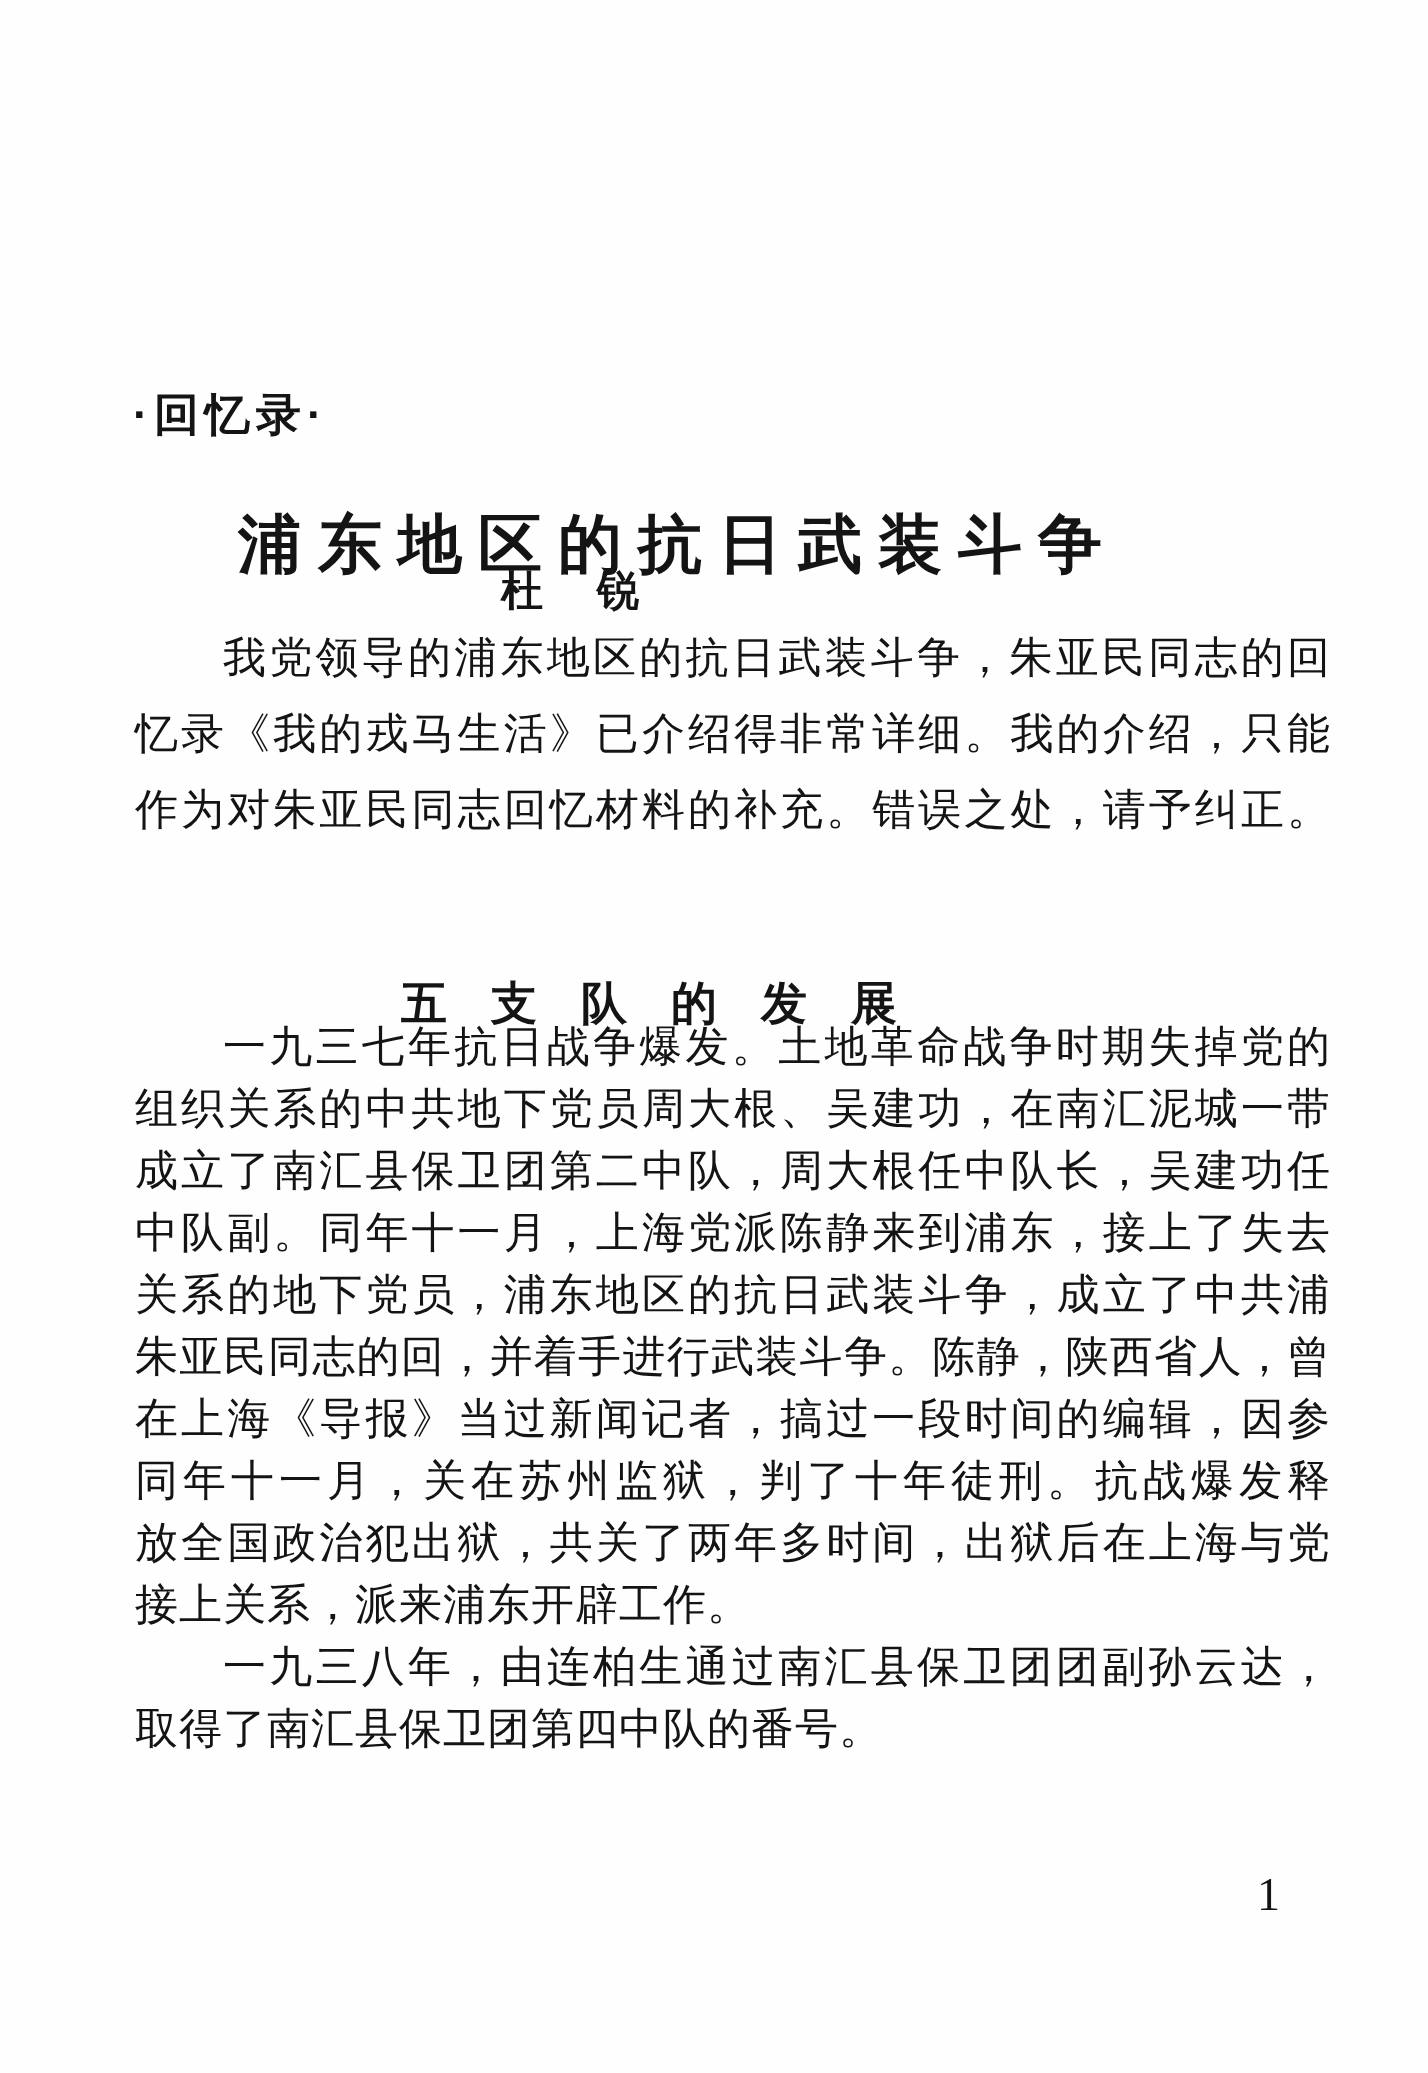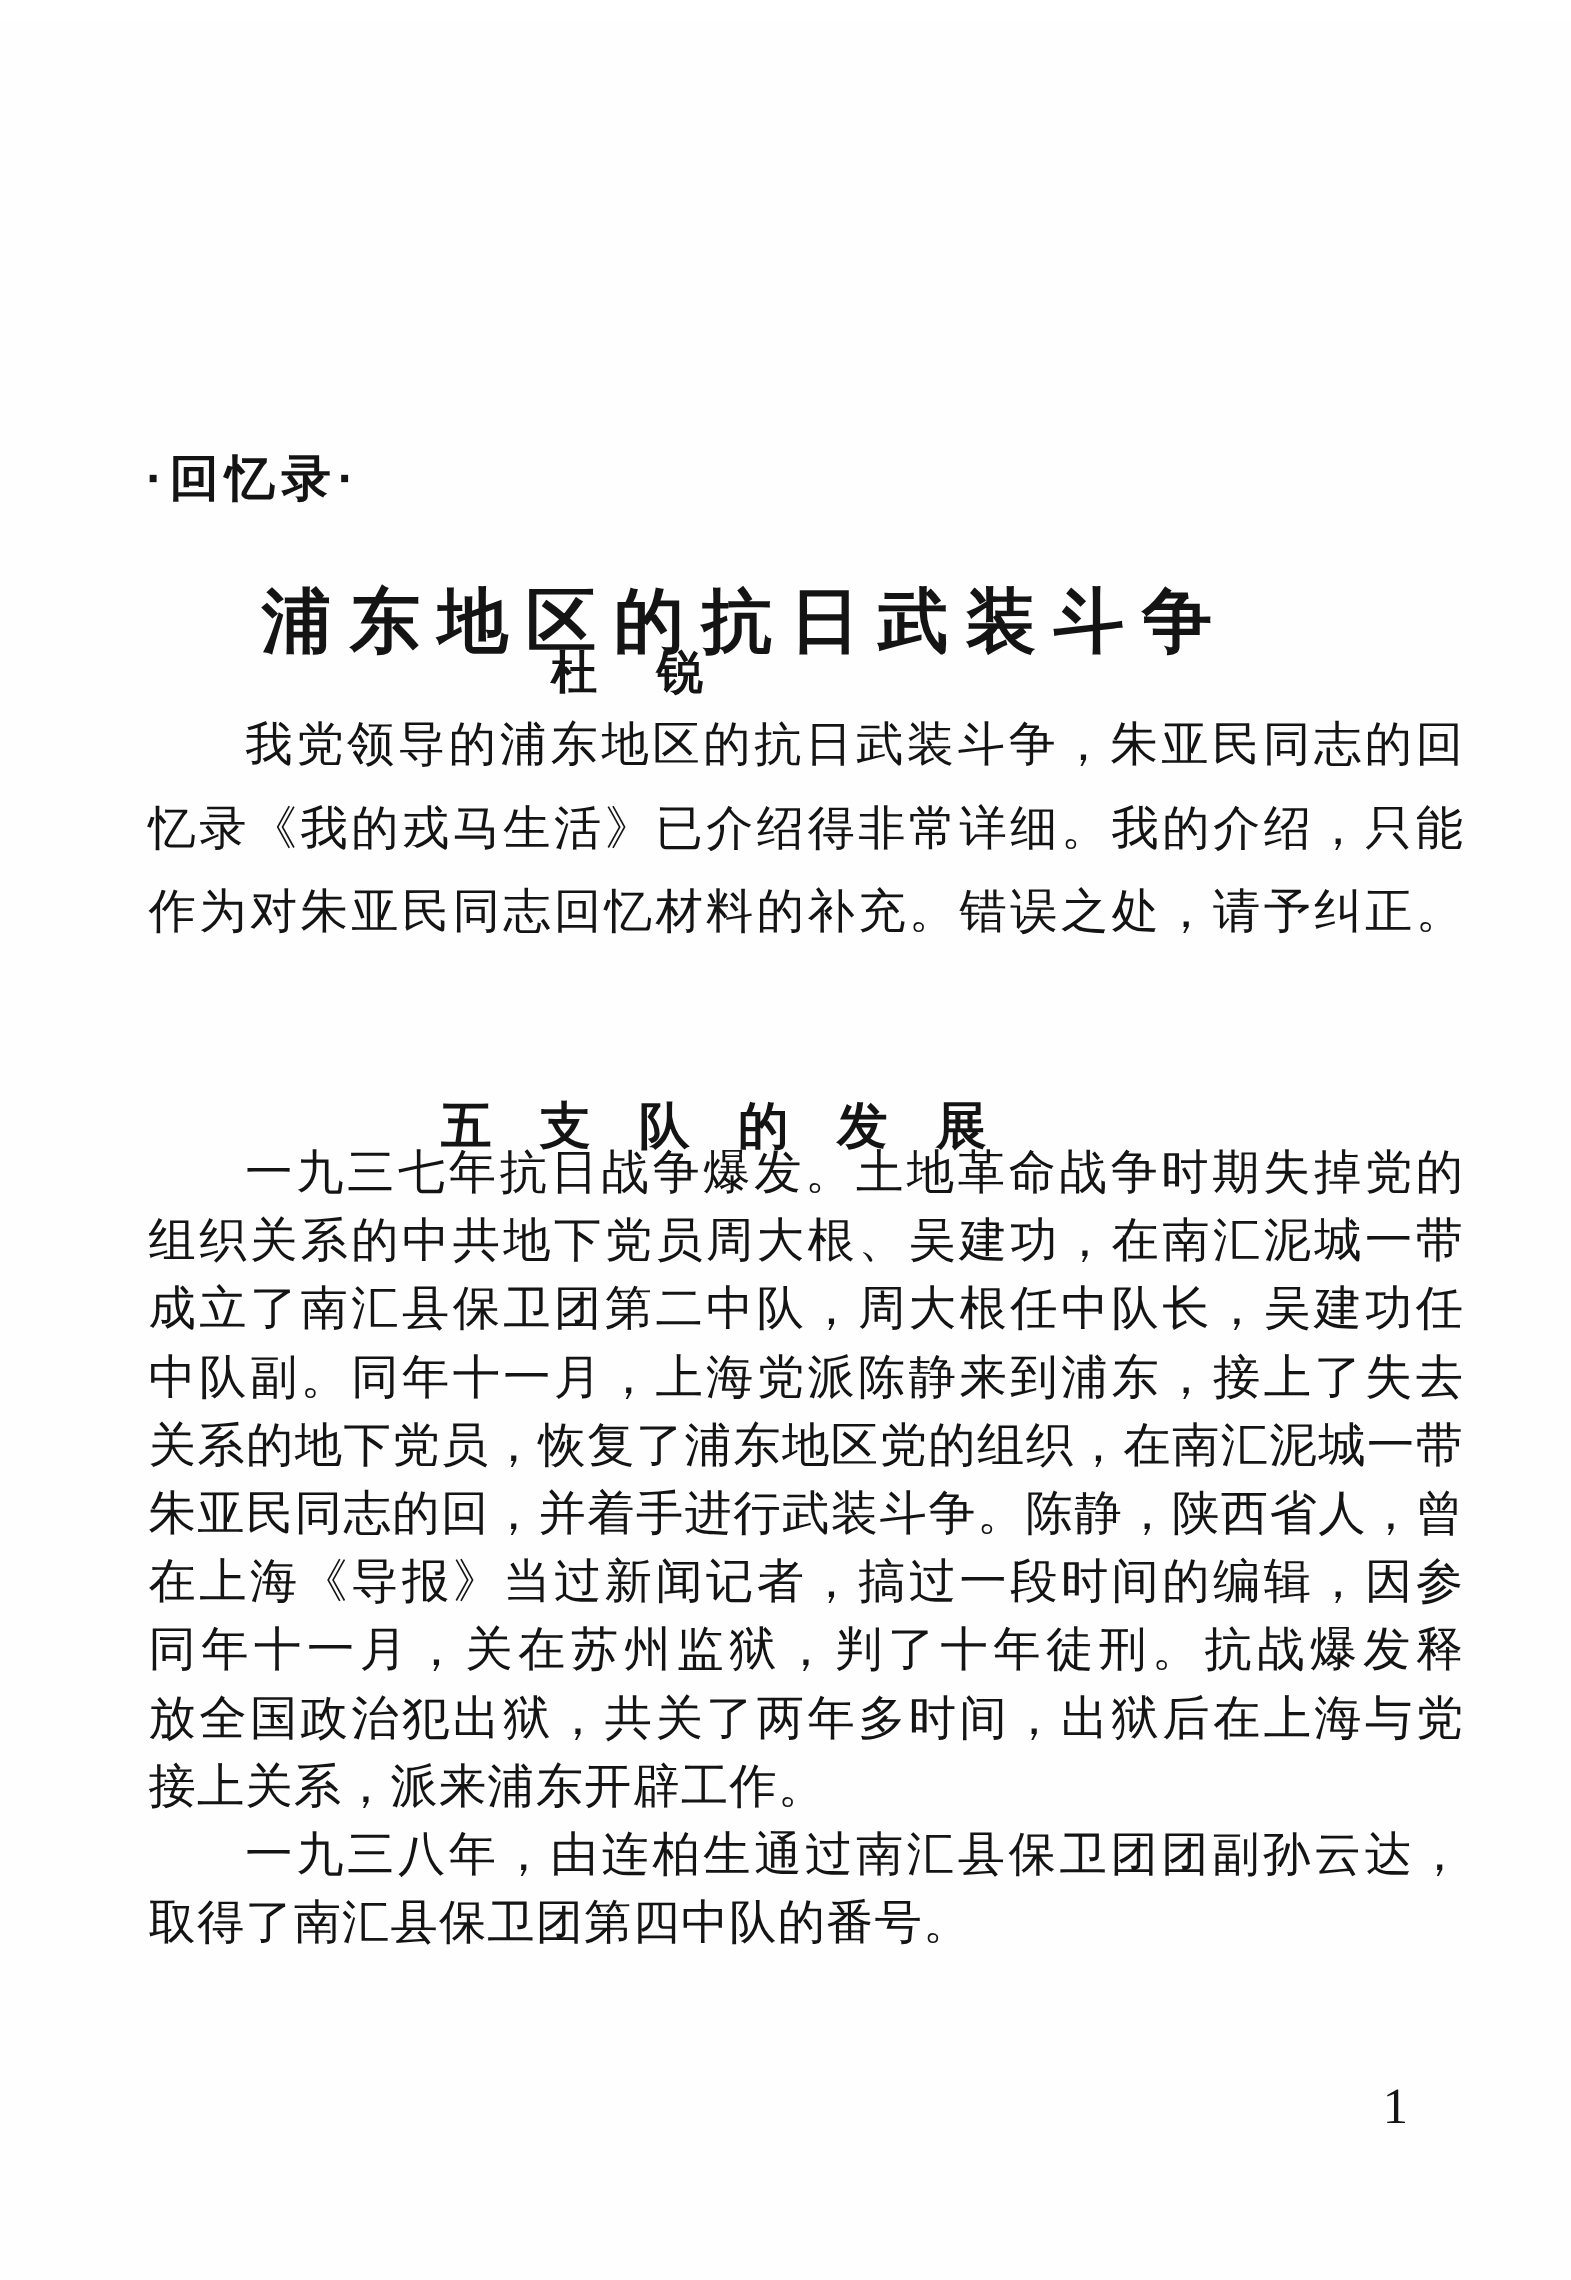--- a/index.html
+++ b/index.html
@@ -12,21 +12,20 @@
     height: 2073px;
     position: relative;
     overflow: hidden;
     font-family: "Liberation Serif", "DejaVu Serif", serif;
     color: #141414;
   }
   .scan-page {
     position: absolute;
     inset: 0;
     background: #fefefe;
-    margin-top: 20px;
   }
   .content {
     position: absolute;
     left: 135px;
     top: 0;
     width: 1196px;
     height: 100%;
   }
   .category-label {
     position: absolute;
@@ -136,21 +135,21 @@
     </div>
 
     <h2 class="section-heading">五支队的发展</h2>
 
     <div class="body-block">
 
       <div class="line indent">一九三七年抗日战争爆发。土地革命战争时期失掉党的</div>
       <div class="line">组织关系的中共地下党员周大根、吴建功，在南汇泥城一带</div>
       <div class="line">成立了南汇县保卫团第二中队，周大根任中队长，吴建功任</div>
       <div class="line">中队副。同年十一月，上海党派陈静来到浦东，接上了失去</div>
-      <div class="line">关系的地下党员，恢复了浦东地区党的组织，在南汇泥城一带</div>
+      <div class="line">关系的地下党员，浦东地区的抗日武装斗争，成立了中共浦</div>
       <div class="line">朱亚民同志的回，并着手进行武装斗争。陈静，陕西省人，曾</div>
       <div class="line">在上海《导报》当过新闻记者，搞过一段时间的编辑，因参</div>
       <div class="line">同年十一月，关在苏州监狱，判了十年徒刑。抗战爆发释</div>
       <div class="line">放全国政治犯出狱，共关了两年多时间，出狱后在上海与党</div>
       <div class="line short">接上关系，派来浦东开辟工作。</div>
 
       <div class="line indent">一九三八年，由连柏生通过南汇县保卫团团副孙云达，</div>
       <div class="line short">取得了南汇县保卫团第四中队的番号。</div>
 
     </div>

